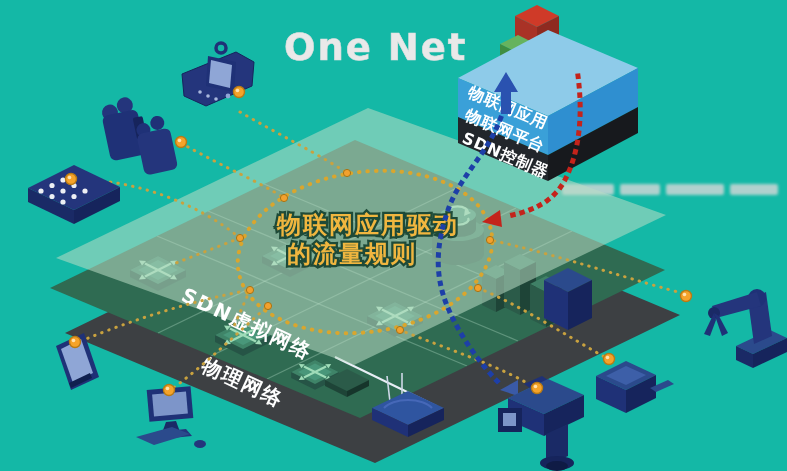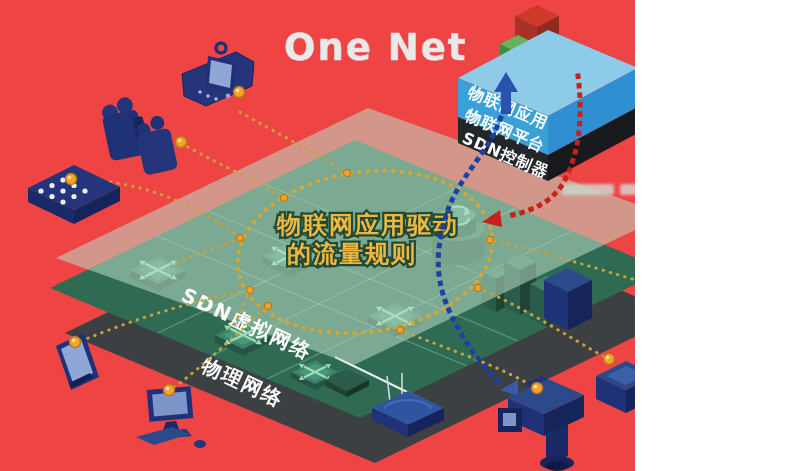--- a/index.html
+++ b/index.html
@@ -1,16 +1,16 @@
 <!DOCTYPE html>
 <html><head>
 <meta charset="utf-8">
 <style>
   html,body{margin:0;padding:0;background:#fff;}
-  .stage{position:relative;width:635px;height:471px;background:#ef4444;overflow:hidden;
+  .stage{position:relative;width:787px;height:471px;background:#14b8a6;overflow:hidden;
          font-family:"DejaVu Sans","Liberation Sans",sans-serif;}
   svg{display:block}
   text{font-family:"DejaVu Sans","Liberation Sans",sans-serif;}
 </style>
 </head>
 <body>
 
 <div class="stage">
 <svg width="787" height="471" viewBox="0 0 787 471">
   <defs>

